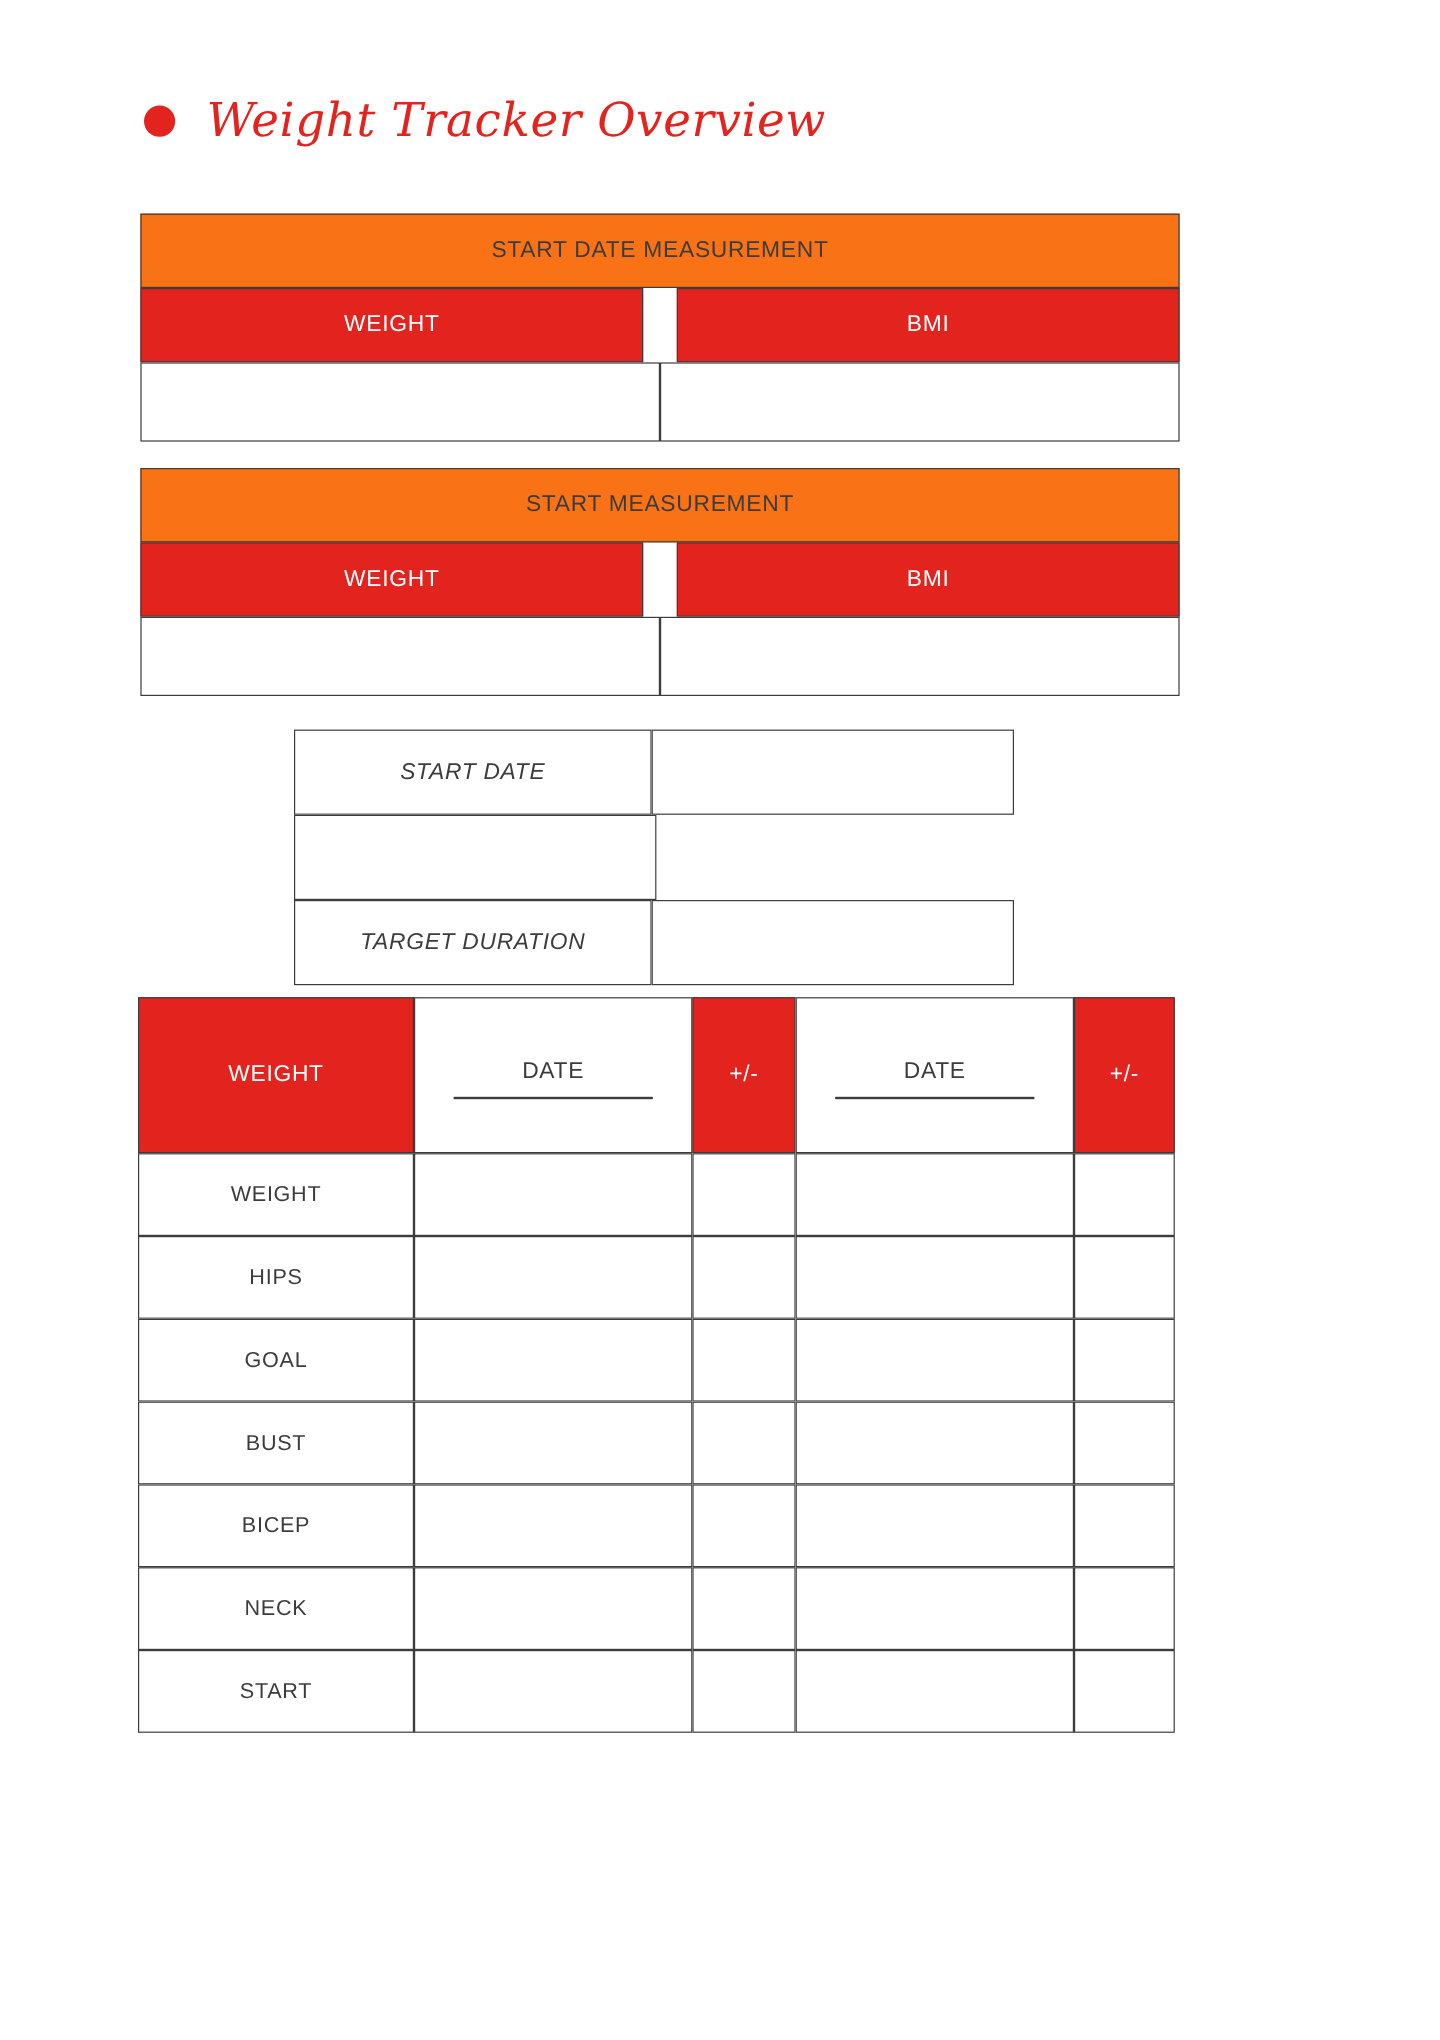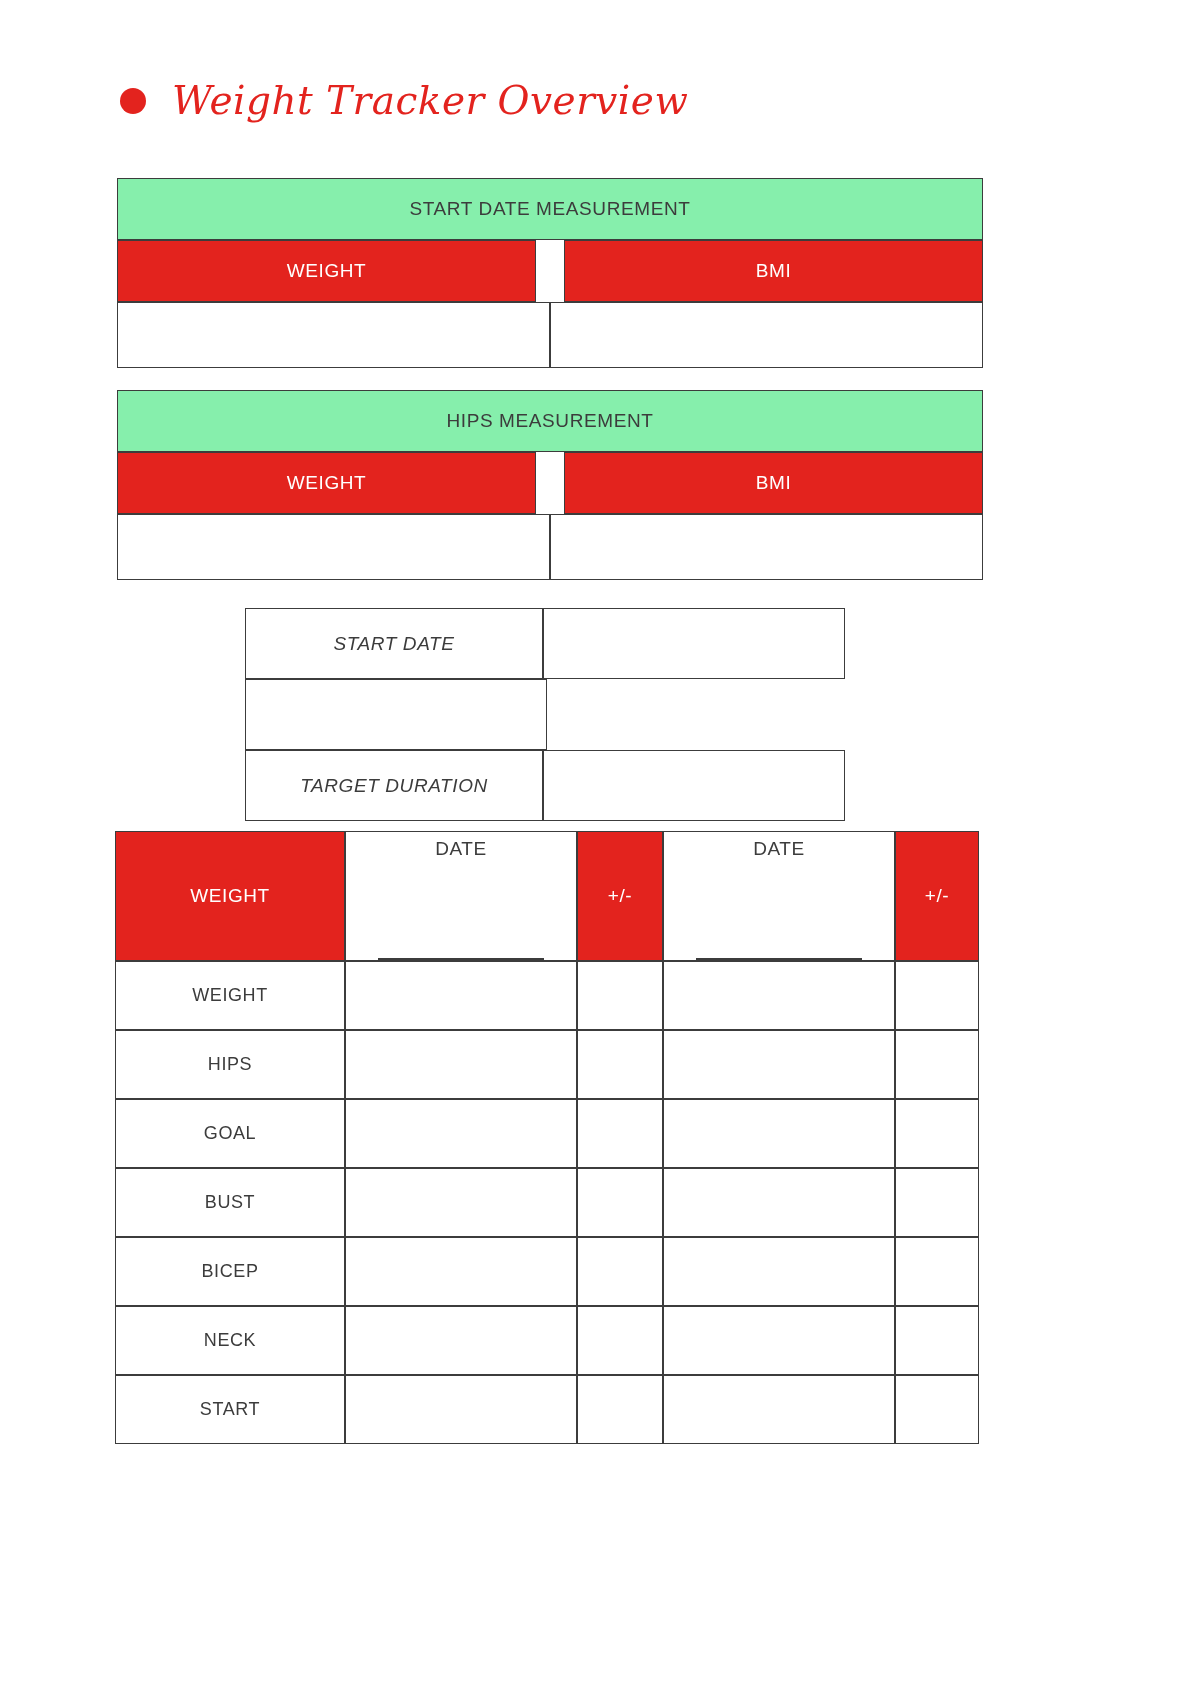--- a/index.html
+++ b/index.html
@@ -58,21 +58,21 @@
     box-sizing: border-box;
     border: 1.5px solid #3c3c3c;
     display: flex;
     align-items: center;
     justify-content: center;
     font-size: 19px;
     letter-spacing: 0.6px;
     color: #3c3c3c;
   }
   .band-olive {
-    background: #86efac;
+    background: #f97316;
   }
   .row {
     display: flex;
   }
   .cell-red {
     background: #e3231e;
     color: #ffffff;
     box-sizing: border-box;
     border: 1.5px solid #3c3c3c;
     display: flex;
@@ -149,21 +149,21 @@
     font-size: 19px;
     letter-spacing: 0.6px;
   }
   #tracker .head .red {
     background: #e3231e;
     color: #ffffff;
   }
   #tracker .head .date-cell {
     background: #ffffff;
     flex-direction: column;
-    justify-content: space-between;
+    justify-content: center;
     gap: 10px;
     padding-top: 6px;
   }
   #tracker .head .date-line {
     width: 166px;
     border-bottom: 2px solid #3c3c3c;
     height: 0;
   }
 
   #tracker .brow { height: 69px; }
@@ -195,21 +195,21 @@
       <div class="cell-red">WEIGHT</div>
       <div class="cell-red">BMI</div>
     </div>
     <div class="row body">
       <div class="cell-blank"></div>
       <div class="cell-blank"></div>
     </div>
   </div>
 
   <div class="block meas" id="goal-measurement">
-    <div class="band band-olive">HIPS MEASUREMENT</div>
+    <div class="band band-olive">START MEASUREMENT</div>
     <div class="row hdr">
       <div class="cell-red">WEIGHT</div>
       <div class="cell-red">BMI</div>
     </div>
     <div class="row body">
       <div class="cell-blank"></div>
       <div class="cell-blank"></div>
     </div>
   </div>
 

